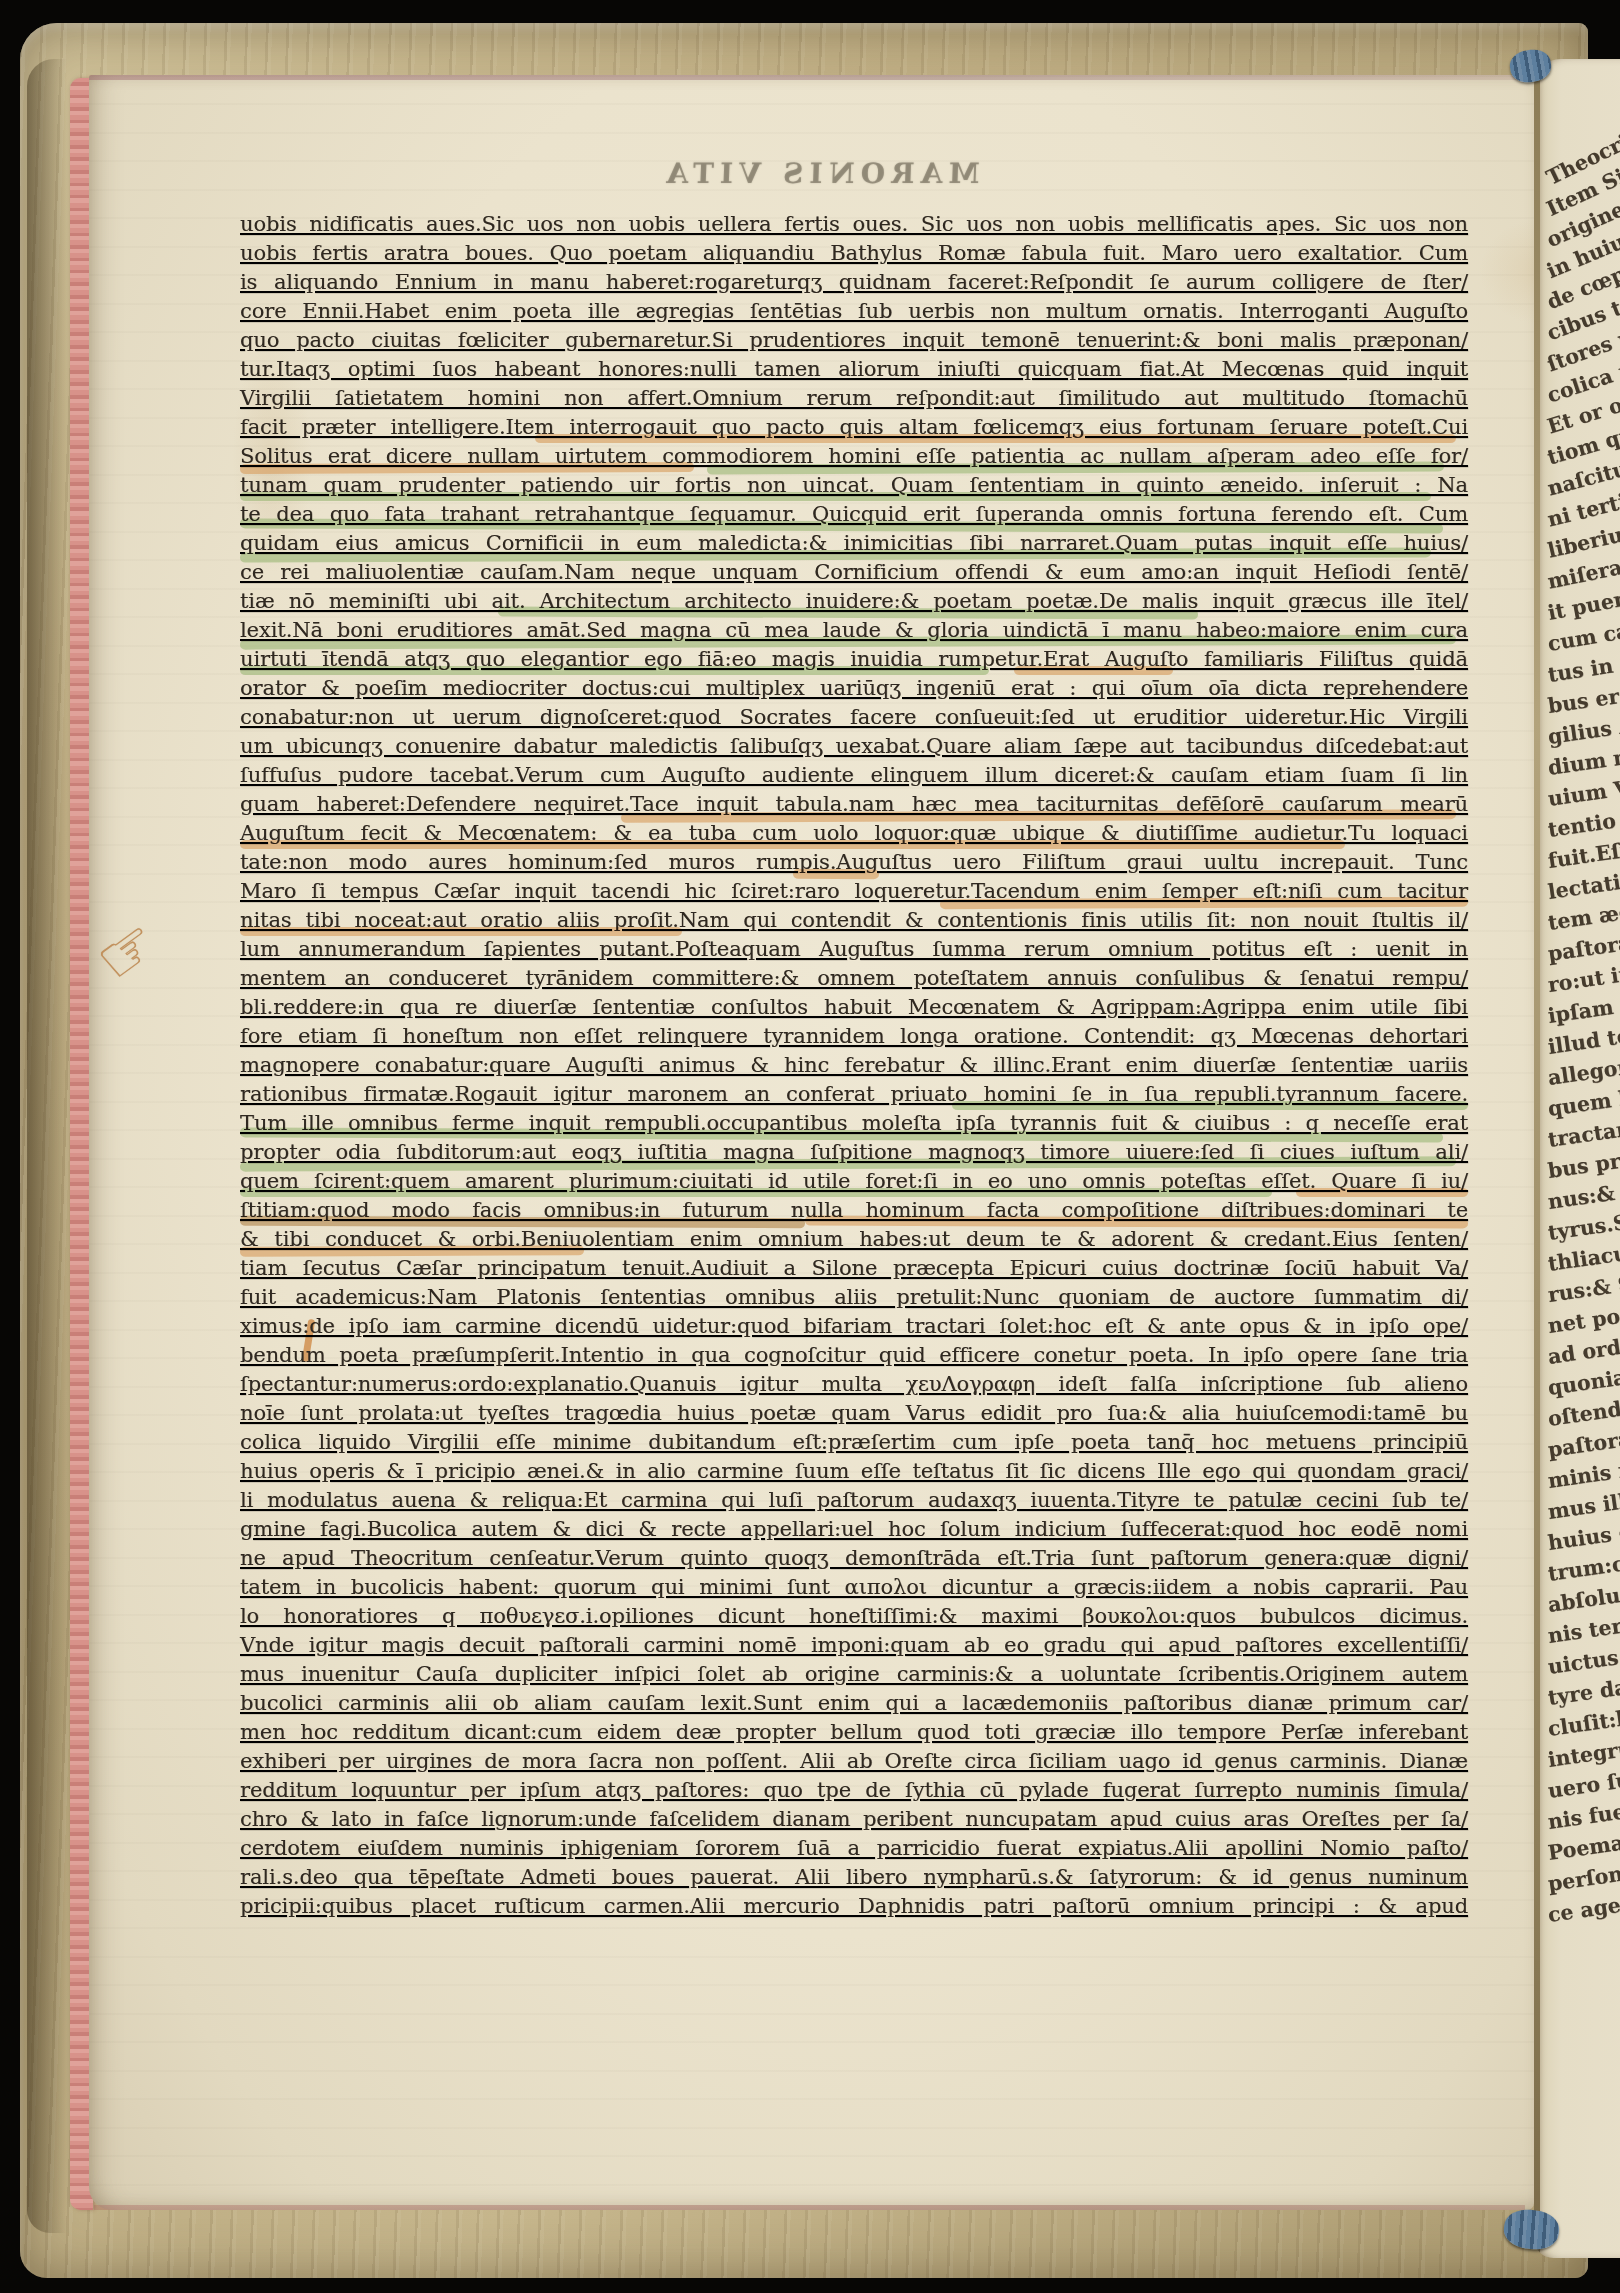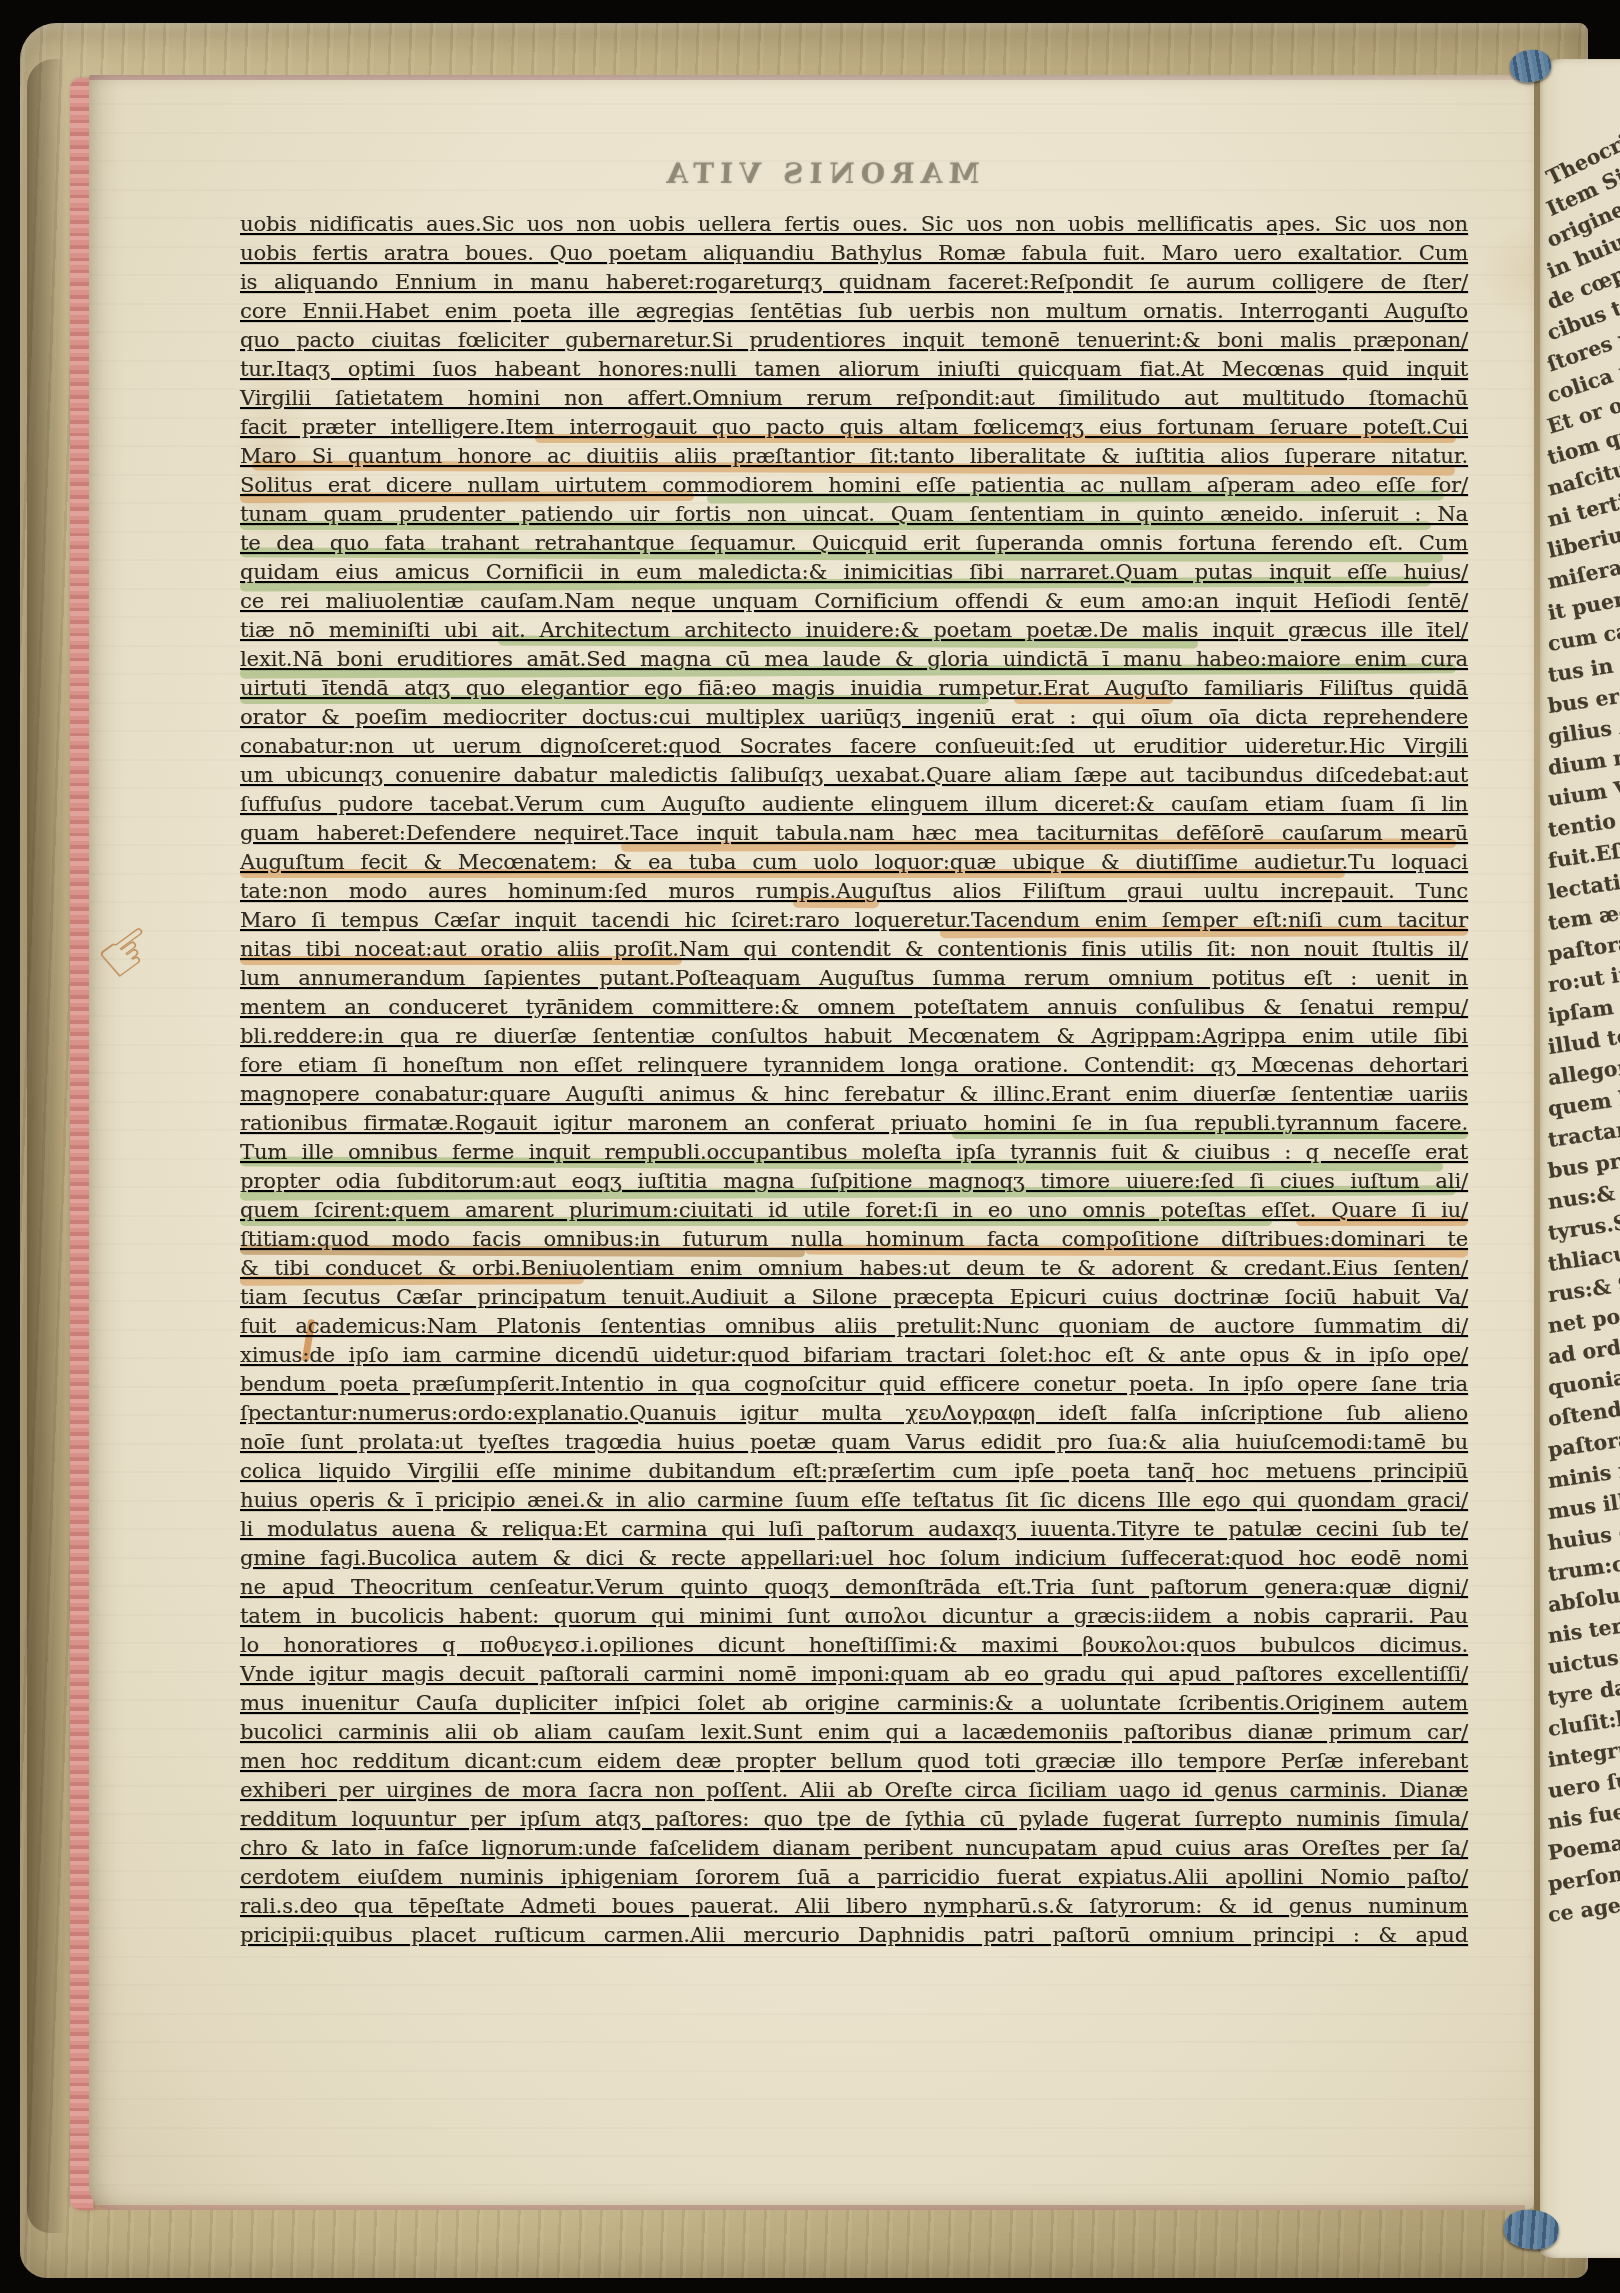--- a/index.html
+++ b/index.html
@@ -115,24 +115,20 @@
           <span class="txt">tur.Itaqʒ optimi ſuos habeant honores:nulli tamen aliorum iniuſti quicquam fiat.At Mecœnas quid inquit</span>
         </div>
         <div class="line">
           <span class="txt">Virgilii ſatietatem homini non affert.Omnium rerum reſpondit:aut ſimilitudo aut multitudo ſtomachū</span>
         </div>
         <div class="line">
           <span class="txt">facit præter intelligere.Item interrogauit quo pacto quis altam fœlicemqʒ eius fortunam ſeruare poteſt.Cui</span>
           <div class="hl orange" style="left: 24%; width: 75%; transform: rotate(0deg);"></div>
         </div>
         <div class="line">
-          <span class="txt">Maro Si quantum honore ac diuitiis aliis præſtantior ſit:tanto liberalitate &amp; iuſtitia alios ſuperare nitatur.</span>
-          <div class="hl orange" style="left: 1%; width: 98%; transform: rotate(0.25deg);"></div>
-        </div>
-        <div class="line">
           <span class="txt">Solitus erat dicere nullam uirtutem commodiorem homini eſſe patientia ac nullam aſperam adeo eſſe for/</span>
           <div class="hl orange" style="left: 0%; width: 37%; transform: rotate(-0.25deg);"></div>
           <div class="hl green" style="left: 38%; width: 60%; transform: rotate(-0.25deg);"></div>
         </div>
         <div class="line">
           <span class="txt">tunam quam prudenter patiendo uir fortis non uincat. Quam ſententiam in quinto æneido. inſeruit : Na</span>
           <div class="hl green" style="left: 0%; width: 97%; transform: rotate(0deg);"></div>
         </div>
         <div class="line">
           <span class="txt">te dea quo fata trahant retrahantque ſequamur. Quicquid erit ſuperanda omnis fortuna ferendo eſt. Cum</span>
@@ -172,21 +168,21 @@
         </div>
         <div class="line">
           <span class="txt">guam haberet:Defendere nequiret.Tace inquit tabula.nam hæc mea taciturnitas defēſorē cauſarum mearū</span>
           <div class="hl orange" style="left: 31%; width: 68%; transform: rotate(-0.25deg);"></div>
         </div>
         <div class="line">
           <span class="txt">Auguſtum fecit &amp; Mecœnatem: &amp; ea tuba cum uolo loquor:quæ ubique &amp; diutiſſime audietur.Tu loquaci</span>
           <div class="hl orange" style="left: 0%; width: 90%; transform: rotate(0deg);"></div>
         </div>
         <div class="line">
-          <span class="txt">tate:non modo aures hominum:ſed muros rumpis.Auguſtus alios Filiſtum graui uultu increpauit. Tunc</span>
+          <span class="txt">tate:non modo aures hominum:ſed muros rumpis.Auguſtus uero Filiſtum graui uultu increpauit. Tunc</span>
           <div class="hl orange" style="left: 45%; width: 7%; transform: rotate(0.25deg);"></div>
         </div>
         <div class="line">
           <span class="txt">Maro ſi tempus Cæſar inquit tacendi hic ſciret:raro loqueretur.Tacendum enim ſemper eſt:niſi cum tacitur</span>
           <div class="hl orange" style="left: 57%; width: 43%; transform: rotate(-0.25deg);"></div>
         </div>
         <div class="line">
           <span class="txt">nitas tibi noceat:aut oratio aliis proſit.Nam qui contendit &amp; contentionis finis utilis ſit: non nouit ſtultis il/</span>
           <div class="hl orange" style="left: 0%; width: 36%; transform: rotate(0deg);"></div>
         </div>

